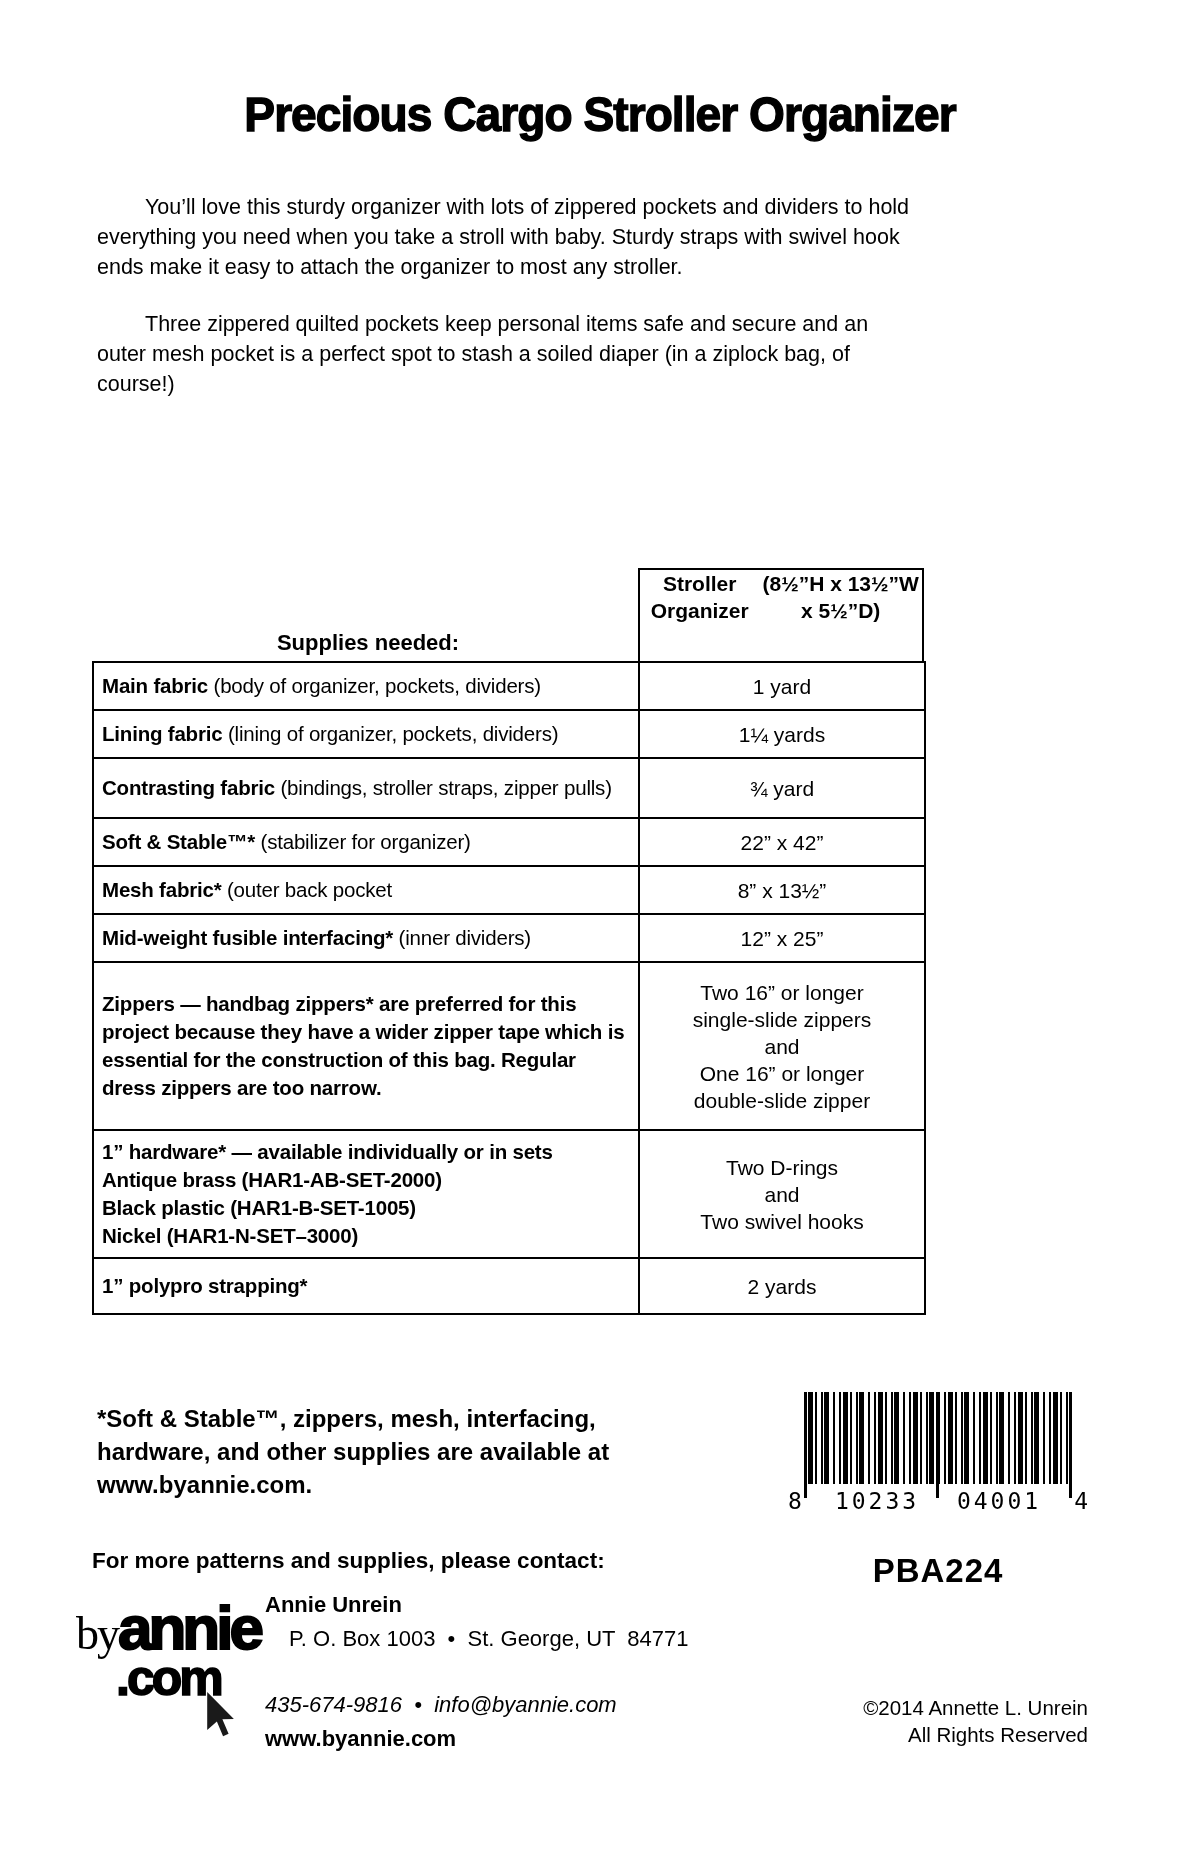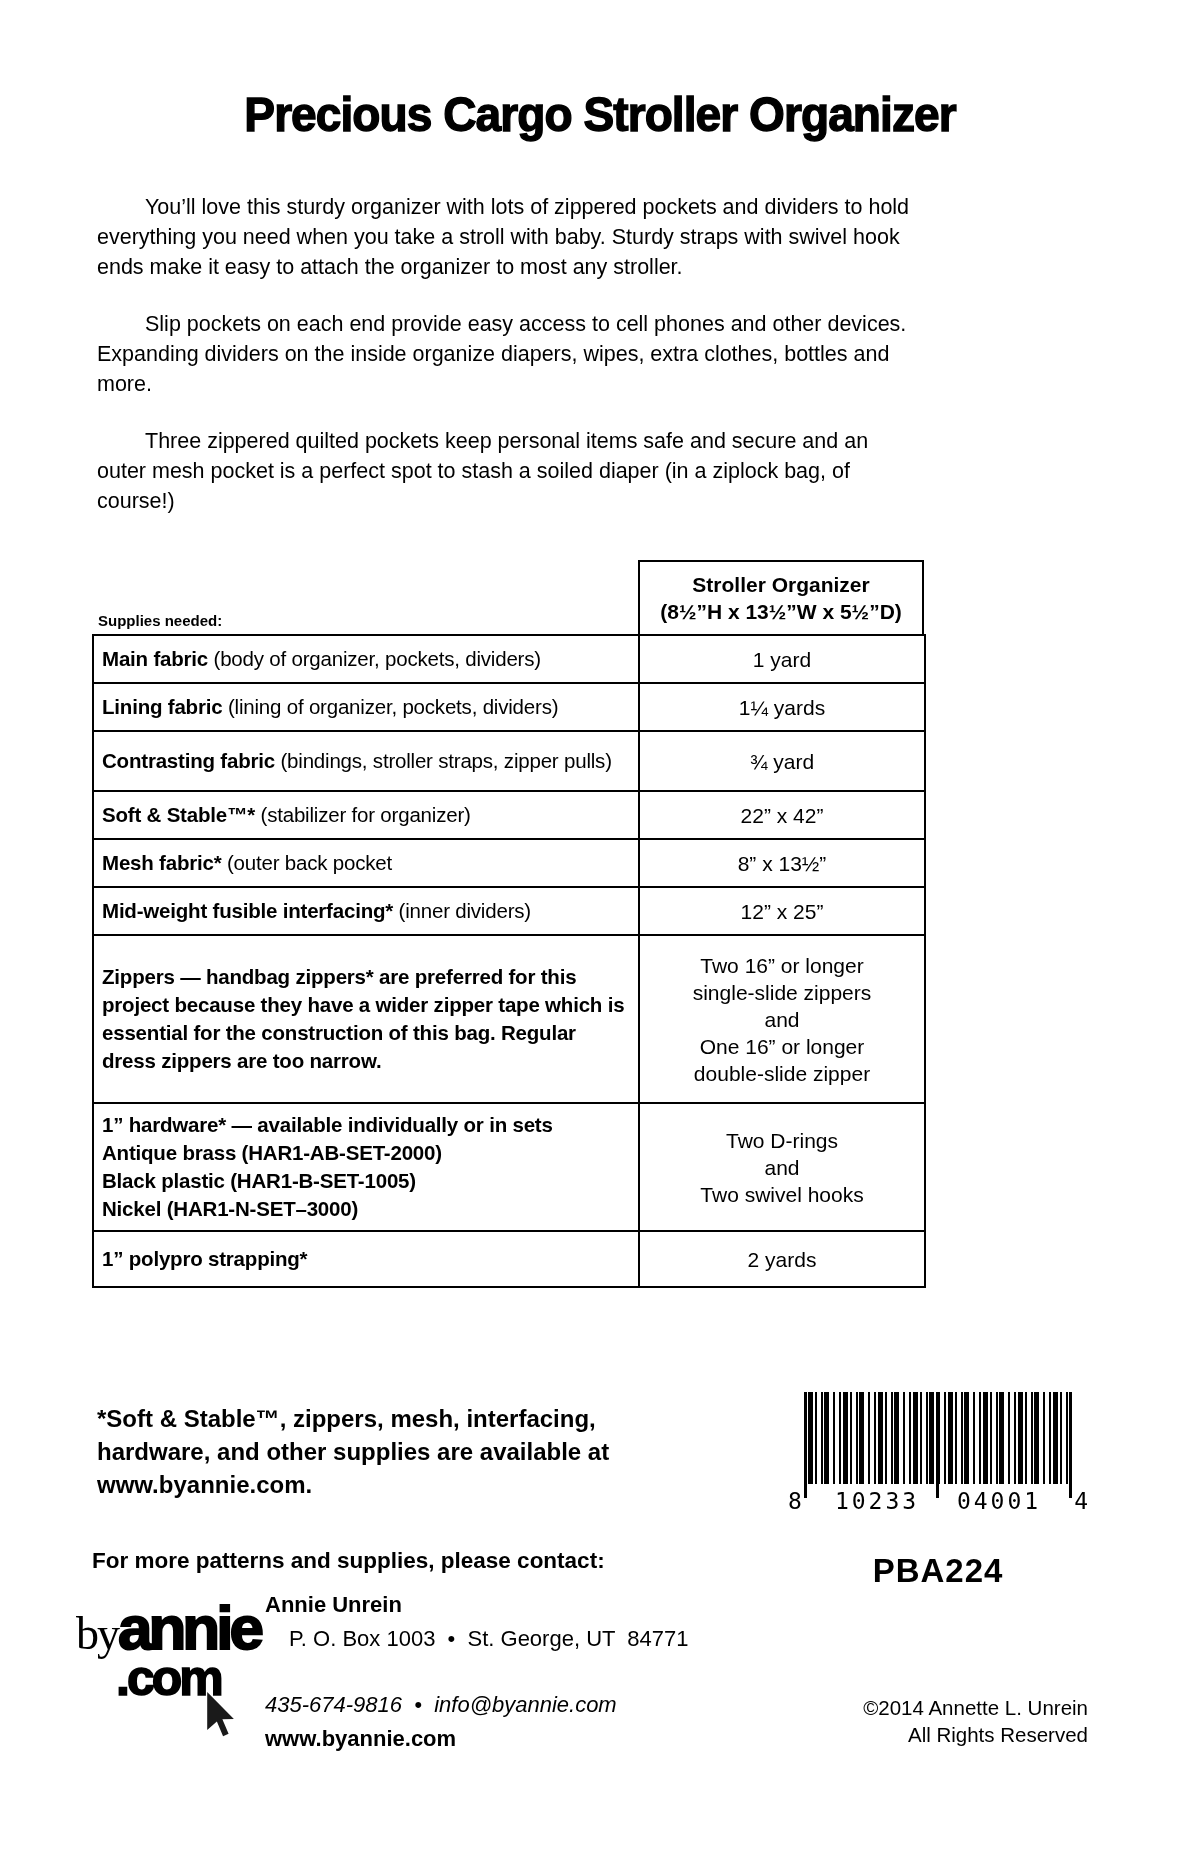--- a/index.html
+++ b/index.html
@@ -14,25 +14,25 @@
     -webkit-text-stroke:1.4px #000;
     transform:scaleX(0.94);transform-origin:50% 50%;
     white-space:nowrap;
   }
   
   .intro{position:absolute;left:97px;top:192px;width:818px;font-size:21.5px;line-height:30px;}
   .intro p{margin:0 0 27px 0;text-indent:48px;}
   
   .tbl-wrap{position:absolute;left:92px;top:560px;width:832px;}
   .tbl-header{display:flex;align-items:flex-end;}
-  .hdr-left{width:546px;box-sizing:border-box;padding:0 0 7px 6px;font-weight:bold;font-size:15px;}
+  .hdr-left{width:546px;box-sizing:border-box;padding:0 0 7px 6px;font-weight:bold;font-size:22px;text-align:center;}
   .hdr-right{
-    width:286px;height:76px;box-sizing:border-box;border:2px solid #000;
-    display:flex;flex-direction:column;justify-content:center;text-align:center;
-    font-weight:bold;font-size:21px;line-height:27px;
+    width:286px;height:95px;box-sizing:border-box;border:2px solid #000;
+    display:flex;flex-direction:row;justify-content:center;text-align:center;
+    font-weight:bold;font-size:21px;line-height:27px;margin-top:8px;
   }
   table.supplies{border-collapse:collapse;width:832px;table-layout:fixed;margin-top:-2px;}
   table.supplies td{border:2px solid #000;vertical-align:middle;box-sizing:border-box;}
   td.item{width:546px;padding:7px 4px 7px 8px;font-size:20.5px;line-height:28px;letter-spacing:-0.2px;}
   td.qty{width:286px;text-align:center;font-size:21px;line-height:27px;white-space:pre-line;padding:6px 4px;}
   .lead{font-weight:bold;white-space:pre-line;}
   .rest{font-weight:normal;}
   tr.r-short{height:48px;}
   tr.r-two{height:60px;}
   tr.r-zip{height:168px;}
@@ -74,21 +74,20 @@
   .contact-web{position:absolute;left:265px;top:1726px;font-size:22px;font-weight:bold;}
   .copyright{position:absolute;left:788px;top:1694px;width:300px;text-align:right;font-size:20.5px;line-height:27px;}
 </style>
 </head>
 <body>
 
 <div class="title">Precious Cargo Stroller Organizer</div>
 
 <div class="intro">
   <p>You’ll love this sturdy organizer with lots of zippered pockets and dividers to hold everything you need when you take a stroll with baby. Sturdy straps with swivel hook ends make it easy to attach the organizer to most any stroller.</p>
-  <p>Slip pockets on each end provide easy access to cell phones and other devices. Expanding dividers on the inside organize diapers, wipes, extra clothes, bottles and more.</p>
   <p>Three zippered quilted pockets keep personal items safe and secure and an outer mesh pocket is a perfect spot to stash a soiled diaper (in a ziplock bag, of course!)</p>
 </div>
 
 <div class="tbl-wrap">
   <div class="tbl-header">
     <div class="hdr-left">Supplies needed:</div>
     <div class="hdr-right">
       <div>Stroller Organizer</div>
       <div>(8½”H x 13½”W x 5½”D)</div>
     </div>

